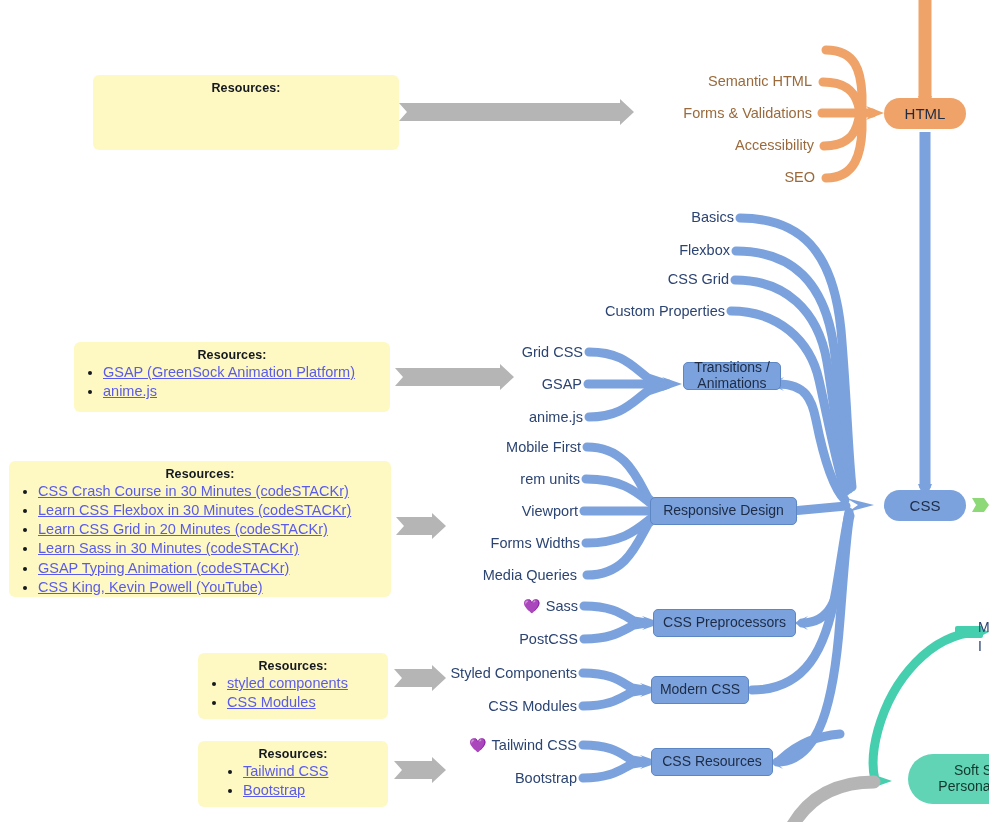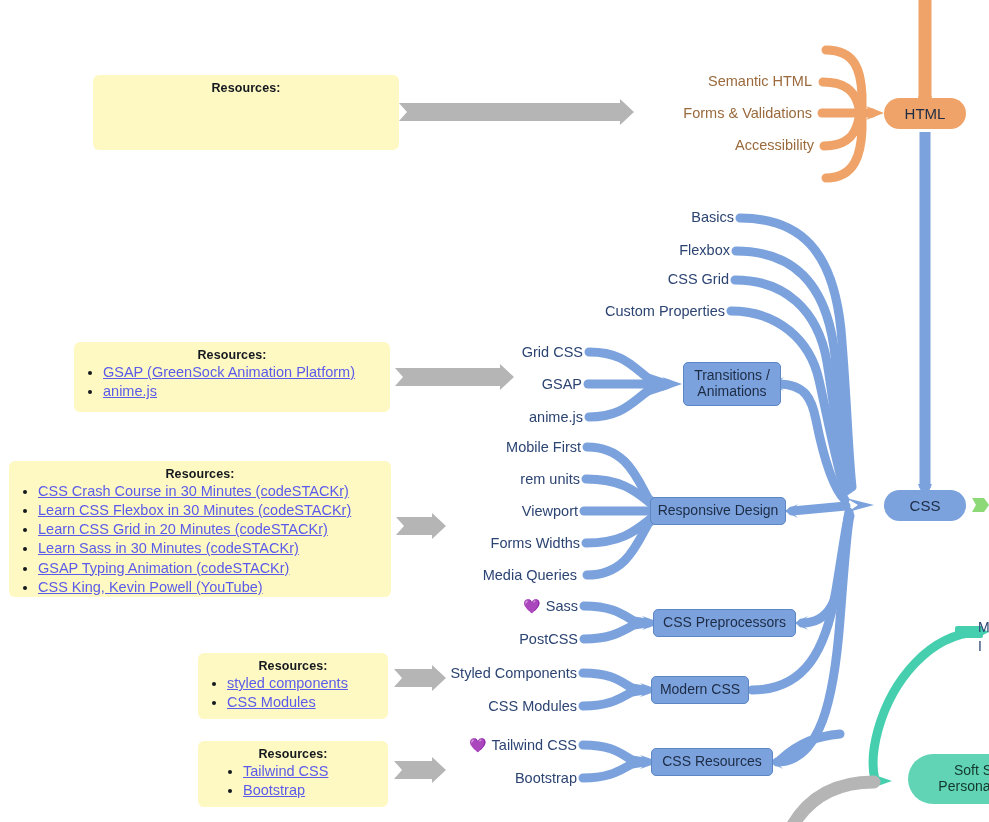--- a/index.html
+++ b/index.html
@@ -191,26 +191,26 @@
 
   <div class="node pill-blue" style="left:884px;top:490px;width:82px;height:31px;font-size:15px;">
     <span>CSS</span>
   </div>
 
   <div class="node pill-teal" style="left:908px;top:754px;width:116px;height:50px;font-size:14px;flex-direction:column;padding-left:14px;">
     <span>Soft S</span>
     <span>Personal D</span>
   </div>
 
-  <div class="node blue" style="left:683px;top:362px;width:98px;height:44px;flex-direction:column;">
+  <div class="node blue" style="left:683px;top:362px;width:98px;height:28px;flex-direction:column;">
     <span>Transitions /</span>
     <span>Animations</span>
   </div>
 
-  <div class="node blue" style="left:650px;top:497px;width:136px;height:28px;">
+  <div class="node blue" style="left:650px;top:497px;width:147px;height:28px;">
     <span>Responsive Design</span>
   </div>
 
   <div class="node blue" style="left:653px;top:609px;width:143px;height:28px;">
     <span>CSS Preprocessors</span>
   </div>
 
   <div class="node blue" style="left:651px;top:676px;width:98px;height:28px;">
     <span>Modern CSS</span>
   </div>
@@ -220,20 +220,23 @@
   </div>
 
   <div class="leaf right orange-txt" style="left:600px;top:73px;width:212px;">
     <span>Semantic HTML</span>
   </div>
   <div class="leaf right orange-txt" style="left:600px;top:105px;width:212px;">
     <span>Forms &amp; Validations</span>
   </div>
   <div class="leaf right orange-txt" style="left:600px;top:137px;width:214px;">
     <span>Accessibility</span>
+  </div>
+  <div class="leaf right orange-txt" style="left:600px;top:169px;width:215px;">
+    <span>SEO</span>
   </div>
 
   <div class="leaf right blue-txt" style="left:560px;top:209px;width:174px;">
     <span>Basics</span>
   </div>
   <div class="leaf right blue-txt" style="left:560px;top:242px;width:170px;">
     <span>Flexbox</span>
   </div>
   <div class="leaf right blue-txt" style="left:560px;top:271px;width:169px;">
     <span>CSS Grid</span>

